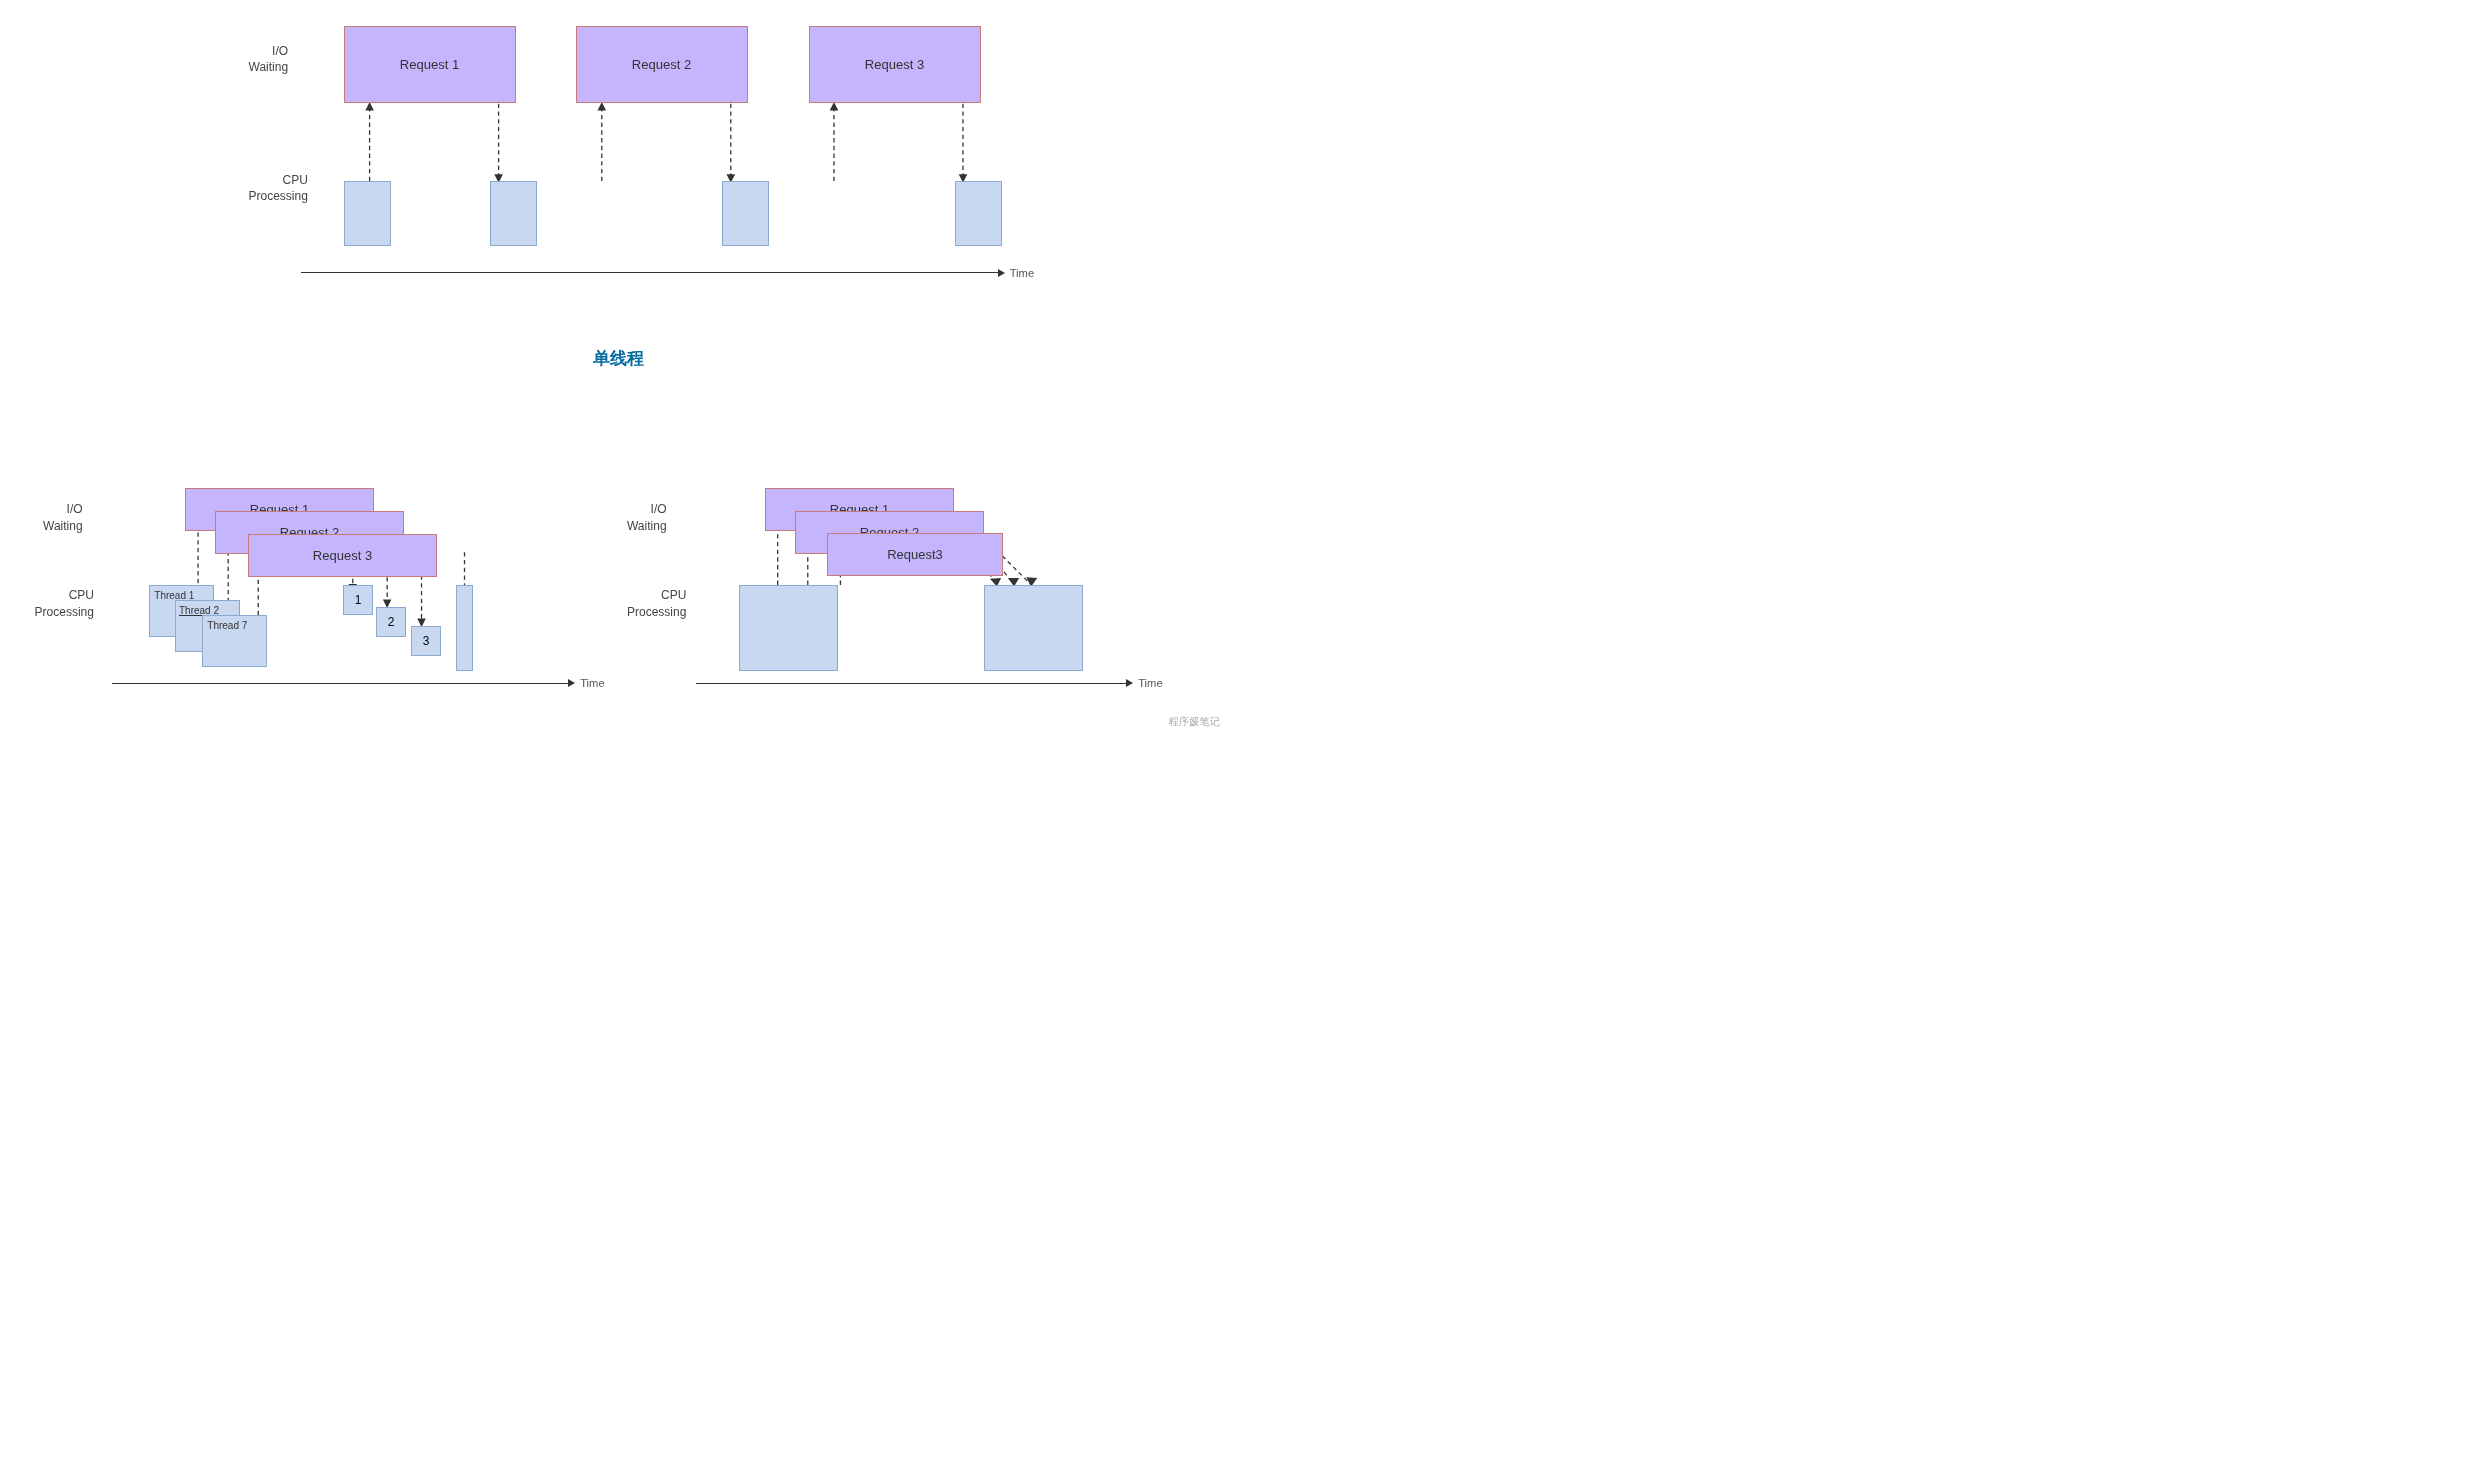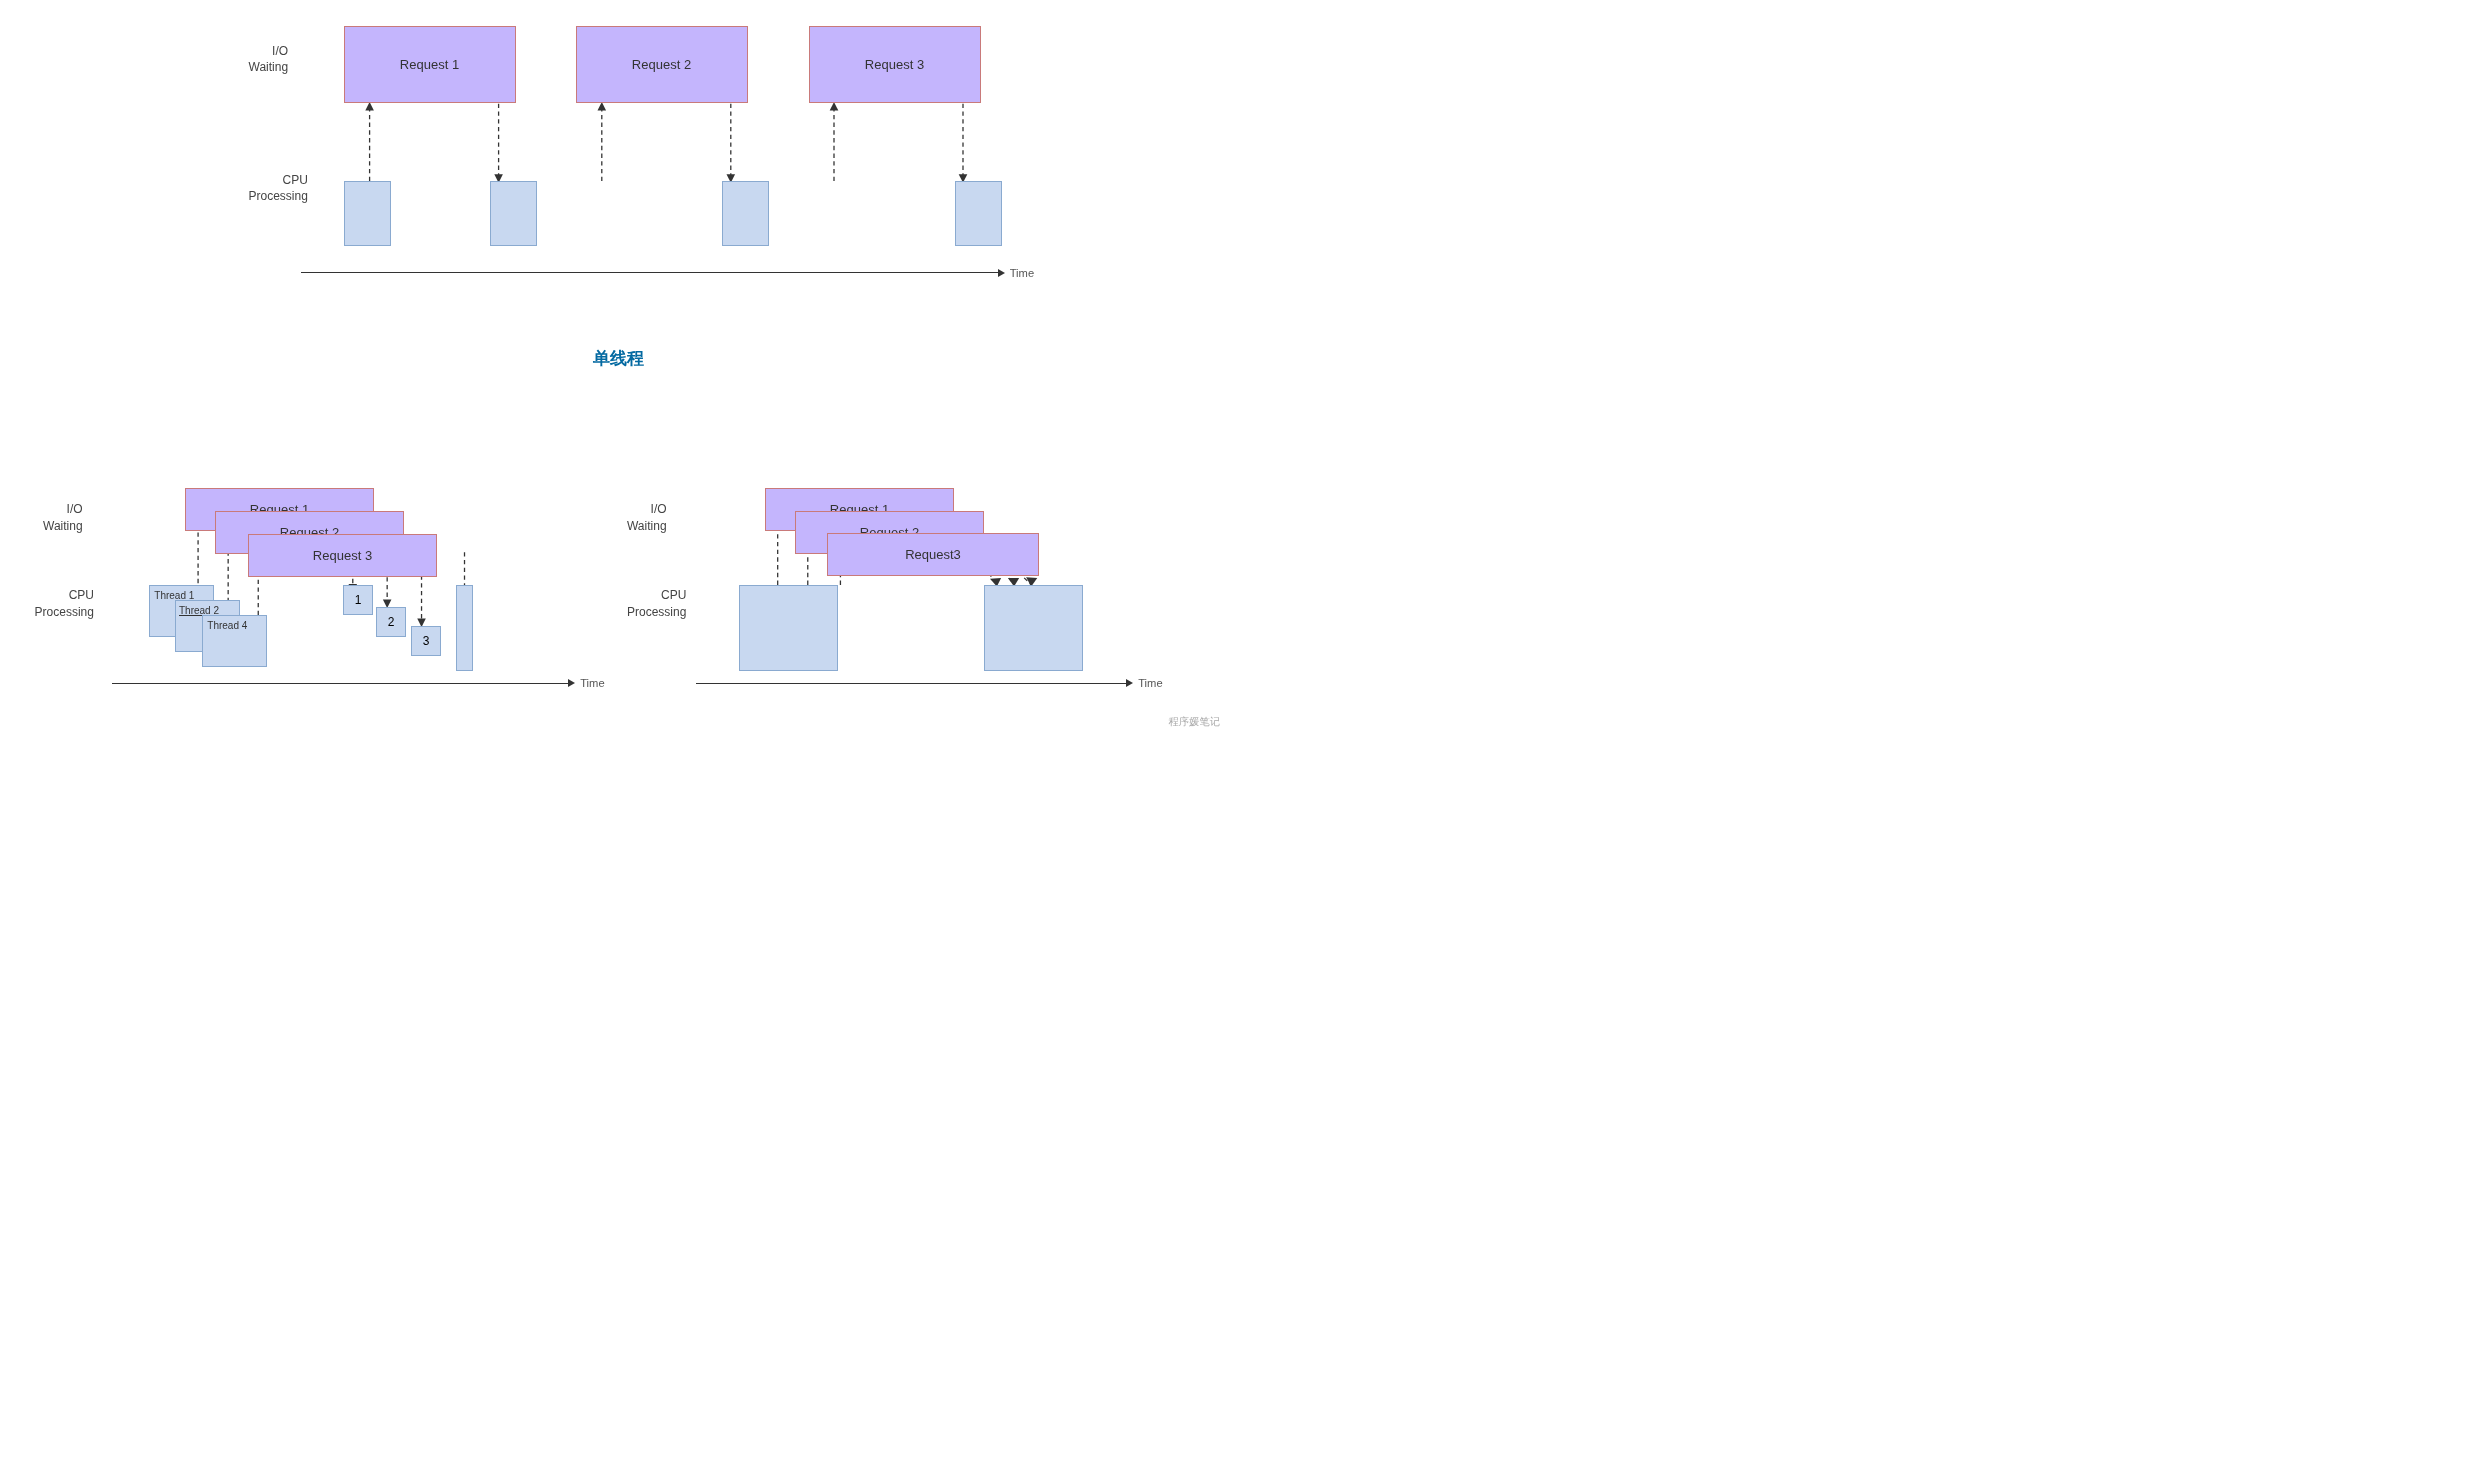--- a/index.html
+++ b/index.html
@@ -229,21 +229,21 @@
           <span>Thread 1</span>
         </div>
       </div>
       <div class="cpu-box" style="left:149px; top:181px; width:65px; height:52px;">
         <div class="thread-label" style="top:4.3px; left:3px;text-decoration:underline;">
           <span>Thread 2</span>
         </div>
       </div>
       <div class="cpu-box" style="left:176px; top:196px; width:65px; height:52px;">
         <div class="thread-label" style="top:4.3px; left:4.3px;">
-          <span>Thread 4</span>
+          <span>Thread 7</span>
         </div>
       </div>
 
       <div class="cpu-box" style="left:317px; top:166px; width:30px; height:30px; display:flex; align-items:center; justify-content:center; font-size:12px;">
         <span>1</span>
       </div>
       <div class="cpu-box" style="left:350px; top:188px; width:30px; height:30px; display:flex; align-items:center; justify-content:center; font-size:12px;">
         <span>2</span>
       </div>
       <div class="cpu-box" style="left:385px; top:207px; width:30px; height:30px; display:flex; align-items:center; justify-content:center; font-size:12px;">
@@ -284,21 +284,21 @@
       </svg>
 
       <div class="label-io" style="left:0px; top:82px;">I/O<br>Waiting</div>
 
       <div class="io-box" style="left:138px; top:69px; width:189px; height:43px;">
         <span>Request 1</span>
       </div>
       <div class="io-box" style="left:168px; top:92px; width:189px; height:43px;">
         <span>Request 2</span>
       </div>
-      <div class="io-box" style="left:200px; top:114px; width:212px; height:43px;">
+      <div class="io-box" style="left:200px; top:114px; width:176px; height:43px;">
         <span>Request3</span>
       </div>
 
       <div class="label-cpu" style="left:0px; top:168px;">CPU<br>Processing</div>
 
       <div class="cpu-box" style="left:112px; top:166px; width:99px; height:86px;"></div>
 
       <div class="cpu-box" style="left:357px; top:166px; width:99px; height:86px;"></div>
 
       <div style="position:absolute; top:258px; left:69px; display:flex; align-items:center;">

